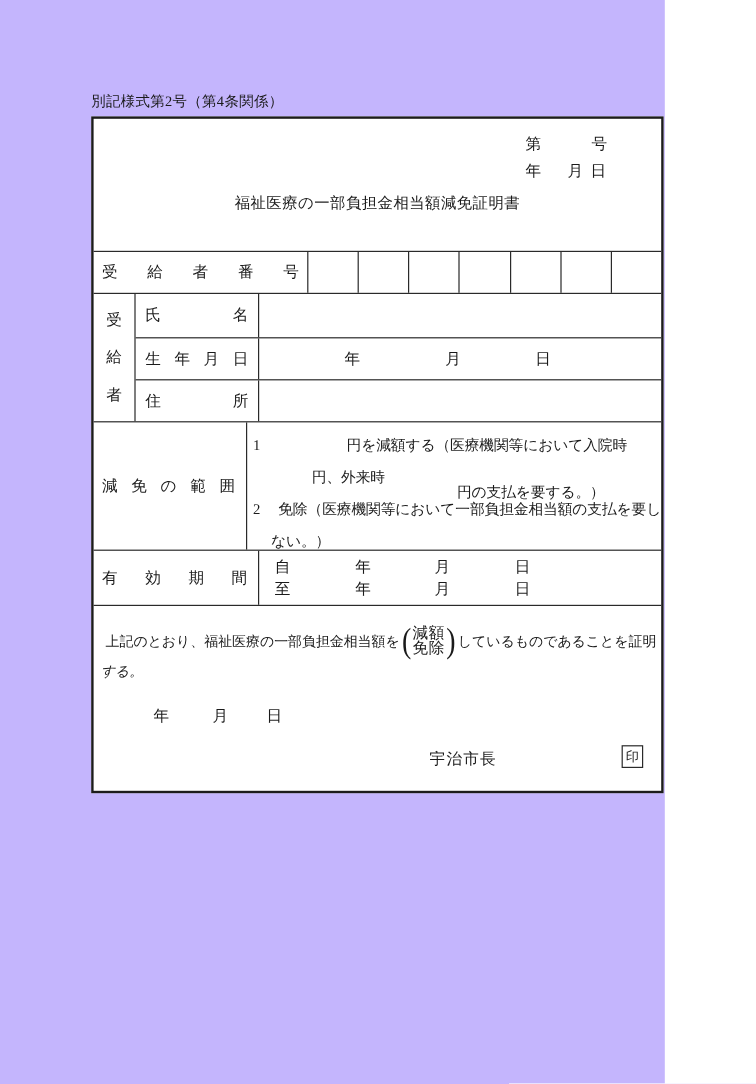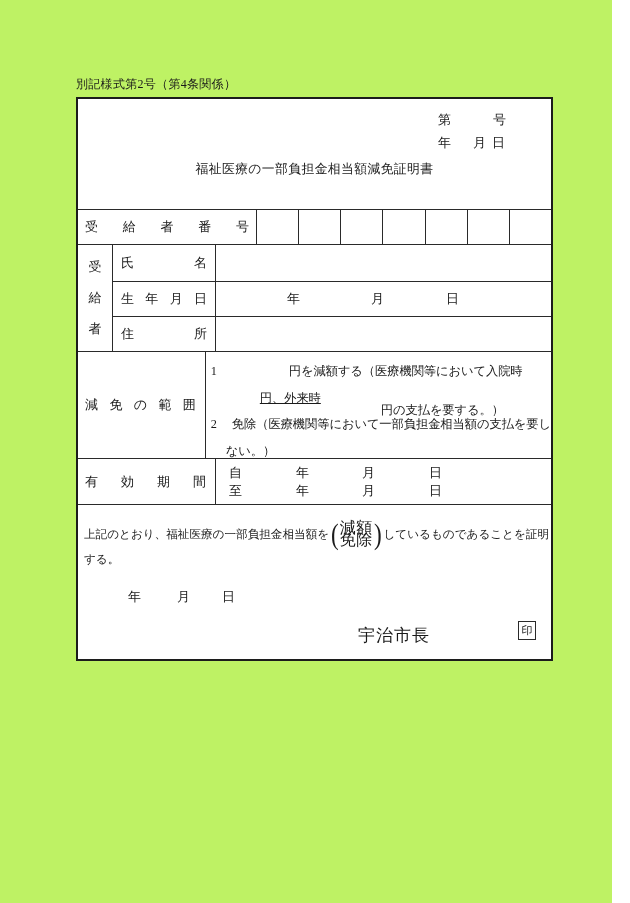--- a/index.html
+++ b/index.html
@@ -1,17 +1,17 @@
 <!DOCTYPE html>
 <html><head>
 <meta charset="utf-8">
 <style>
   html,body{margin:0;padding:0;background:#ffffff;}
   .page{
-    position:relative;width:612px;height:903px;background:#bef264;
+    position:relative;width:554px;height:903px;background:#c4b5fd;
     font-family:"Liberation Serif","DejaVu Serif",serif;
     color:#1a1a1a;overflow:hidden;
   }
   .form-caption{position:absolute;left:76px;top:76px;font-size:12px;letter-spacing:0.3px;}
   .form-box{
     position:absolute;left:76px;top:97px;width:477px;height:564px;
     border:2px solid #1c1c1c;box-sizing:border-box;background:#fff;
     display:flex;flex-direction:column;
   }
   .sec{box-sizing:border-box;flex-shrink:0;}
@@ -44,43 +44,43 @@
   .r-value{flex:1;display:flex;align-items:center;font-size:13px;position:relative;}
   .bv-y{margin-left:71px;} .bv-m{margin-left:71px;} .bv-d{margin-left:62px;}
 
   
   .sec-exemption{display:flex;height:107px;}
   .big-label{width:138px;display:flex;justify-content:space-between;align-items:center;padding:0 9px 0 7px;font-size:13px;}
   .ex-value{flex:1;font-size:12.3px;padding-top:6px;line-height:26.6px;letter-spacing:-0.1px;}
   .ex-line{position:relative;white-space:nowrap;}
   .ex-num{padding-left:5px;}
   .ex-l1t{position:absolute;left:83px;top:0;}
-  .ex-l2a{margin-left:54px;text-decoration:underline;}
+  .ex-l2a{margin-left:54px;}
   .ex-l2b{position:absolute;left:175px;top:12px;}
   .ex-l3t{margin-left:12px;}
   .ex-l4t{margin-left:20px;}
 
   
   .sec-validity{display:flex;height:46px;}
   .va-value{flex:1;display:flex;flex-direction:column;justify-content:space-evenly;font-size:13px;padding:2px 0;}
   .va-line{display:flex;line-height:15px;}
   .va-p{margin-left:13px;} .va-y{margin-left:54px;} .va-m{margin-left:53px;} .va-d{margin-left:54px;}
 
   
   .sec-footer{flex:1;position:relative;font-size:11.6px;}
   .statement{padding:0 4px 0 6px;}
   .st-line1{display:flex;align-items:center;height:30px;margin-top:14px;white-space:nowrap;}
   .st-indent{display:inline-block;width:13px;}
-  .st-line2{margin-top:3px;line-height:15px;}
+  .st-line2{margin-top:3px;line-height:15px;font-style:italic;}
   .bracket{display:inline-flex;align-items:center;margin:0 1px;}
   .paren{font-size:29px;font-weight:400;line-height:1;transform:scaleX(0.8);}
-  .stack{display:inline-flex;flex-direction:column;font-size:16px;line-height:12.5px;text-align:center;letter-spacing:0.5px;}
+  .stack{display:inline-flex;flex-direction:column;font-size:13px;line-height:12.5px;text-align:center;letter-spacing:0.5px;}
   .f-date{position:absolute;left:50px;top:83px;font-size:13px;display:flex;}
   .fd-m{margin-left:36px;} .fd-d{margin-left:32px;}
-  .mayor{position:absolute;left:280px;top:119px;font-size:17px;letter-spacing:1px;}
+  .mayor{position:absolute;left:280px;top:119px;font-size:13px;letter-spacing:1px;}
   .seal{
     position:absolute;left:440px;top:116px;width:16px;height:17px;
     border:1px solid #2a2a2a;display:flex;align-items:center;justify-content:center;
     font-size:11px;
   }
 </style>
 </head>
 <body>
 
 <div class="page">

